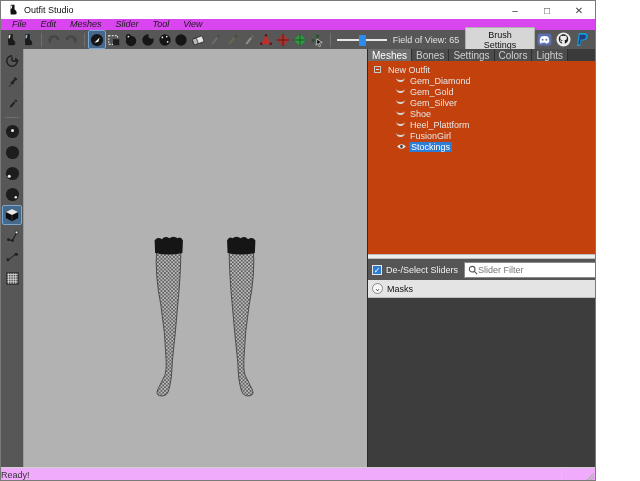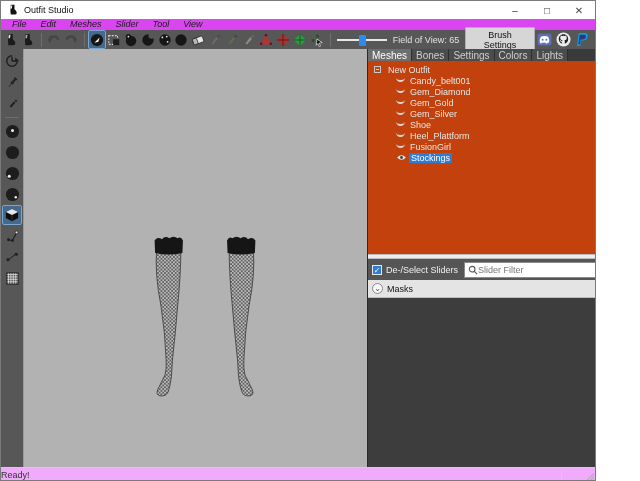--- a/index.html
+++ b/index.html
@@ -361,25 +361,20 @@
     </div>
 
     <div class="tree">
       <div class="tree-row">
         <span class="minus-box"></span>
         <span class="node-label">New Outfit</span>
       </div>
       <div class="tree-row">
         <span class="indent"></span>
           <span class="eye-closed"></span>
-        <span class="node-label">Candy_belt001</span>
-      </div>
-      <div class="tree-row">
-        <span class="indent"></span>
-          <span class="eye-closed"></span>
         <span class="node-label">Gem_Diamond</span>
       </div>
       <div class="tree-row">
         <span class="indent"></span>
           <span class="eye-closed"></span>
         <span class="node-label">Gem_Gold</span>
       </div>
       <div class="tree-row">
         <span class="indent"></span>
           <span class="eye-closed"></span>

